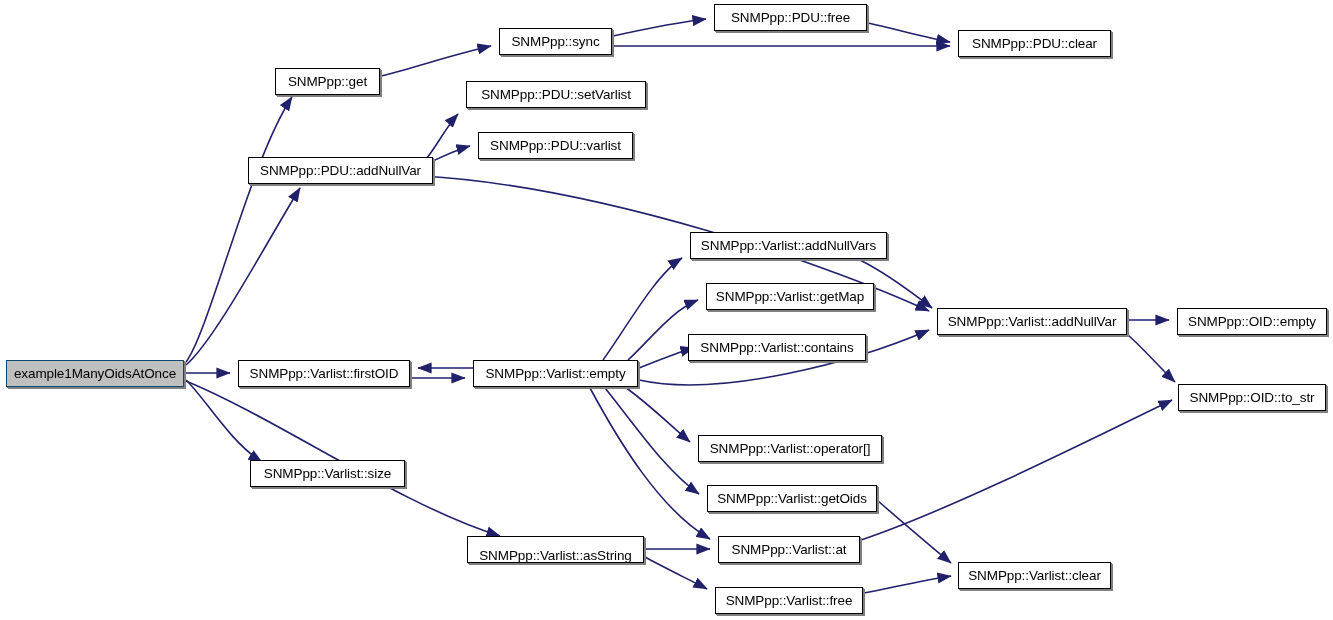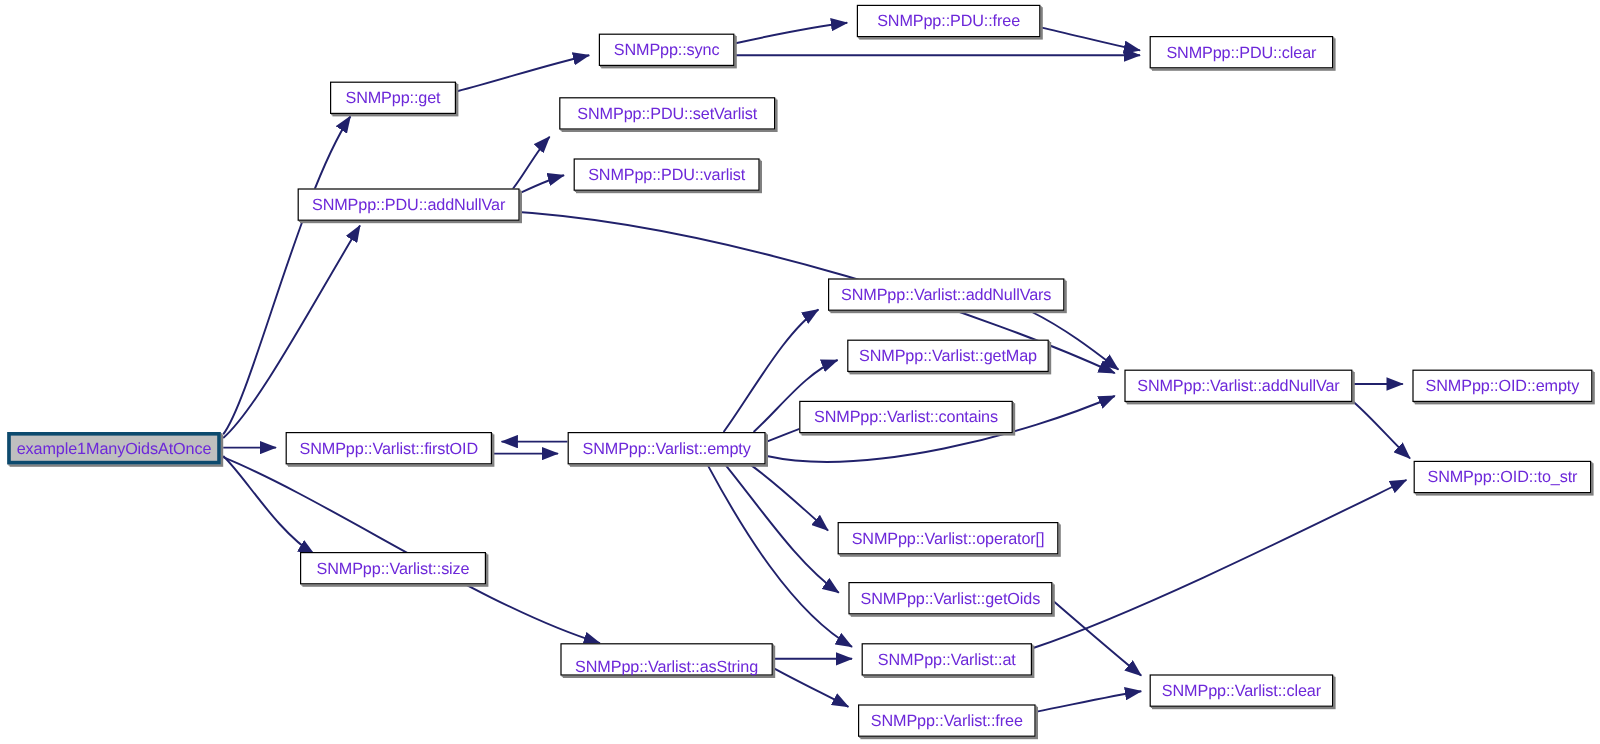--- a/index.html
+++ b/index.html
@@ -26,27 +26,27 @@
     position: absolute;
     box-sizing: border-box;
     background: #ffffff;
     border: 1px solid #000000;
     box-shadow: 1px 1px 0 0 #808080, 2px 2px 0 0 #808080;
     display: flex;
     align-items: center;
     justify-content: center;
     font-size: 13.5px;
     line-height: 1;
-    color: #6d28d9;
+    color: #000000;
     white-space: nowrap;
     letter-spacing: -0.1px;
   }
   .node.root {
     background: #bfbfbf;
-    border: 3px solid #0c4a6e;
+    border: 1px solid #0c4a6e;
     justify-content: center;
   }
   .node-label {
     display: block;
     padding: 0 6px;
   }
 </style>
 </head>
 <body>
 
@@ -115,21 +115,21 @@
       </div>
       <div class="node" style="left: 236px; top: 157px; width: 185px; height: 27px; margin-left: 12px;">
         <span class="node-label">SNMPpp::PDU::addNullVar</span>
       </div>
       <div class="node" style="left: 690px; top: 232px; width: 197px; height: 27px;">
         <span class="node-label">SNMPpp::Varlist::addNullVars</span>
       </div>
       <div class="node" style="left: 706px; top: 283px; width: 168px; height: 27px;">
         <span class="node-label">SNMPpp::Varlist::getMap</span>
       </div>
-      <div class="node" style="left: 666px; top: 334px; width: 178px; height: 27px;">
+      <div class="node" style="left: 688px; top: 334px; width: 178px; height: 27px;">
         <span class="node-label">SNMPpp::Varlist::contains</span>
       </div>
       <div class="node" style="left: 937px; top: 308px; width: 190px; height: 27px;">
         <span class="node-label">SNMPpp::Varlist::addNullVar</span>
       </div>
       <div class="node" style="left: 1177px; top: 308px; width: 150px; height: 27px;">
         <span class="node-label">SNMPpp::OID::empty</span>
       </div>
       <div class="node" style="left: 1178px; top: 384px; width: 148px; height: 27px;">
         <span class="node-label">SNMPpp::OID::to_str</span>

